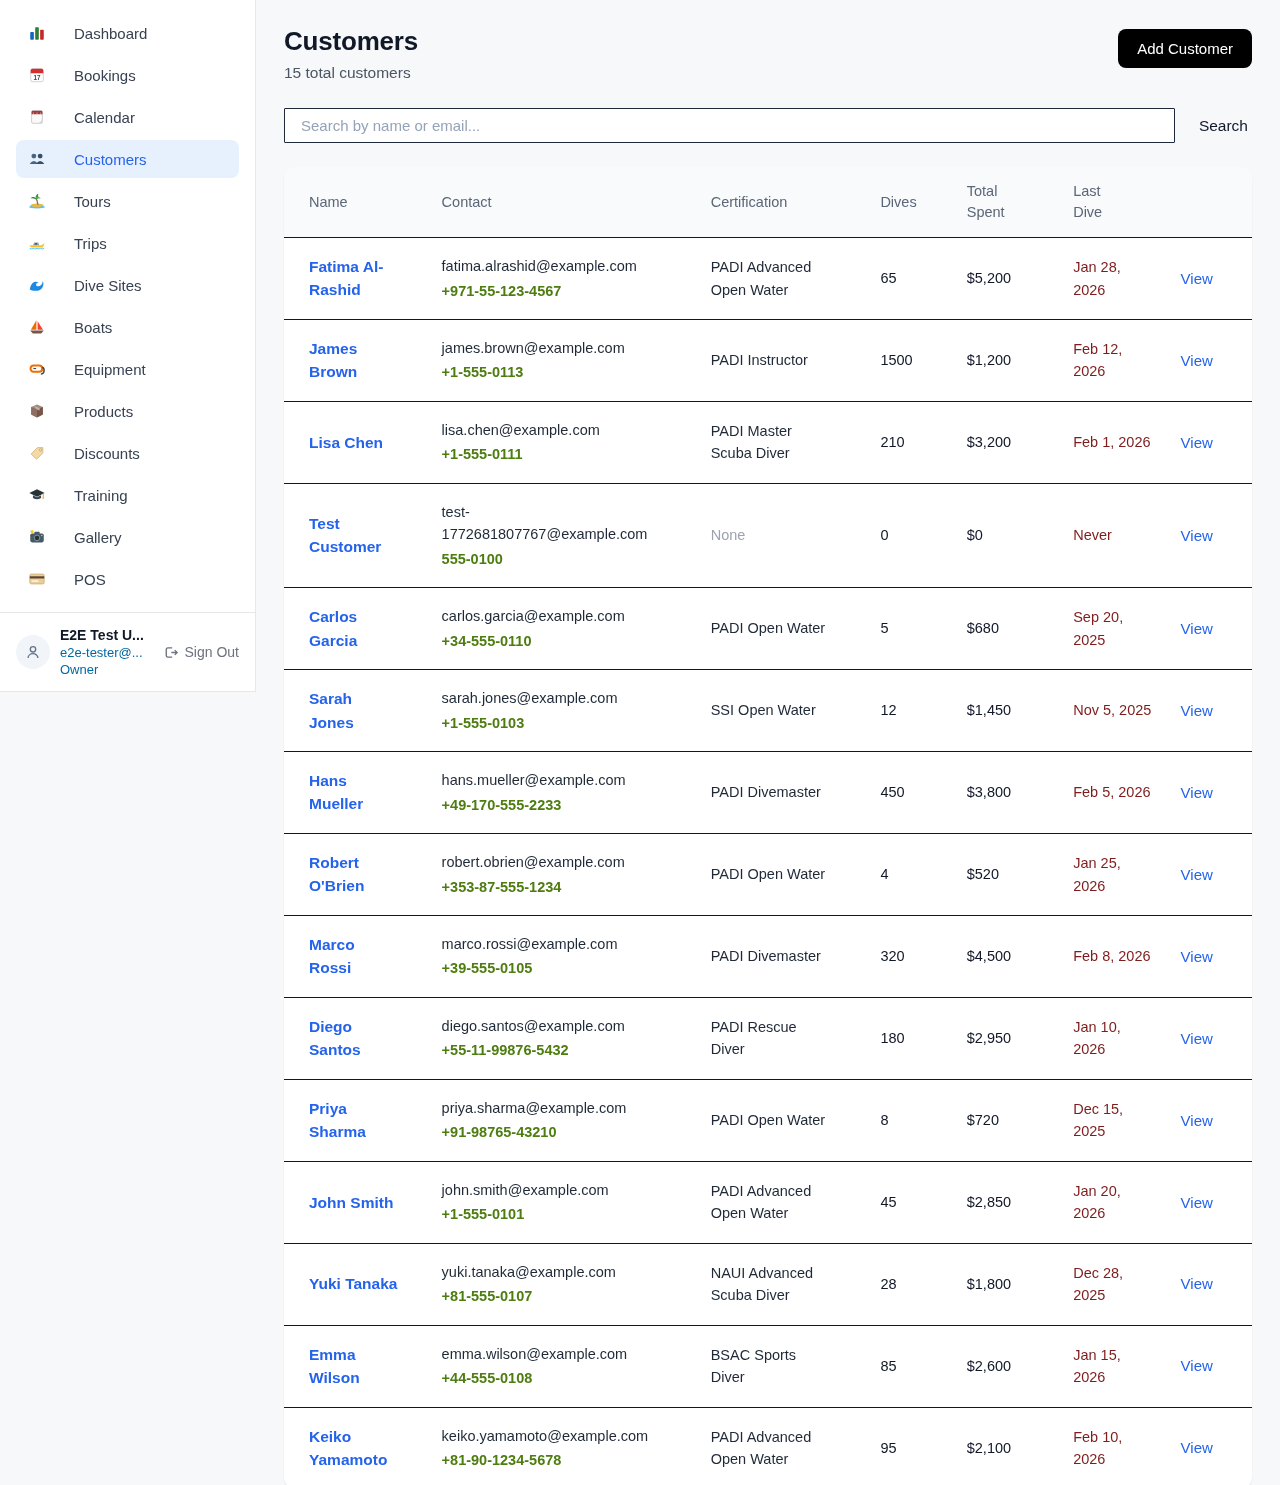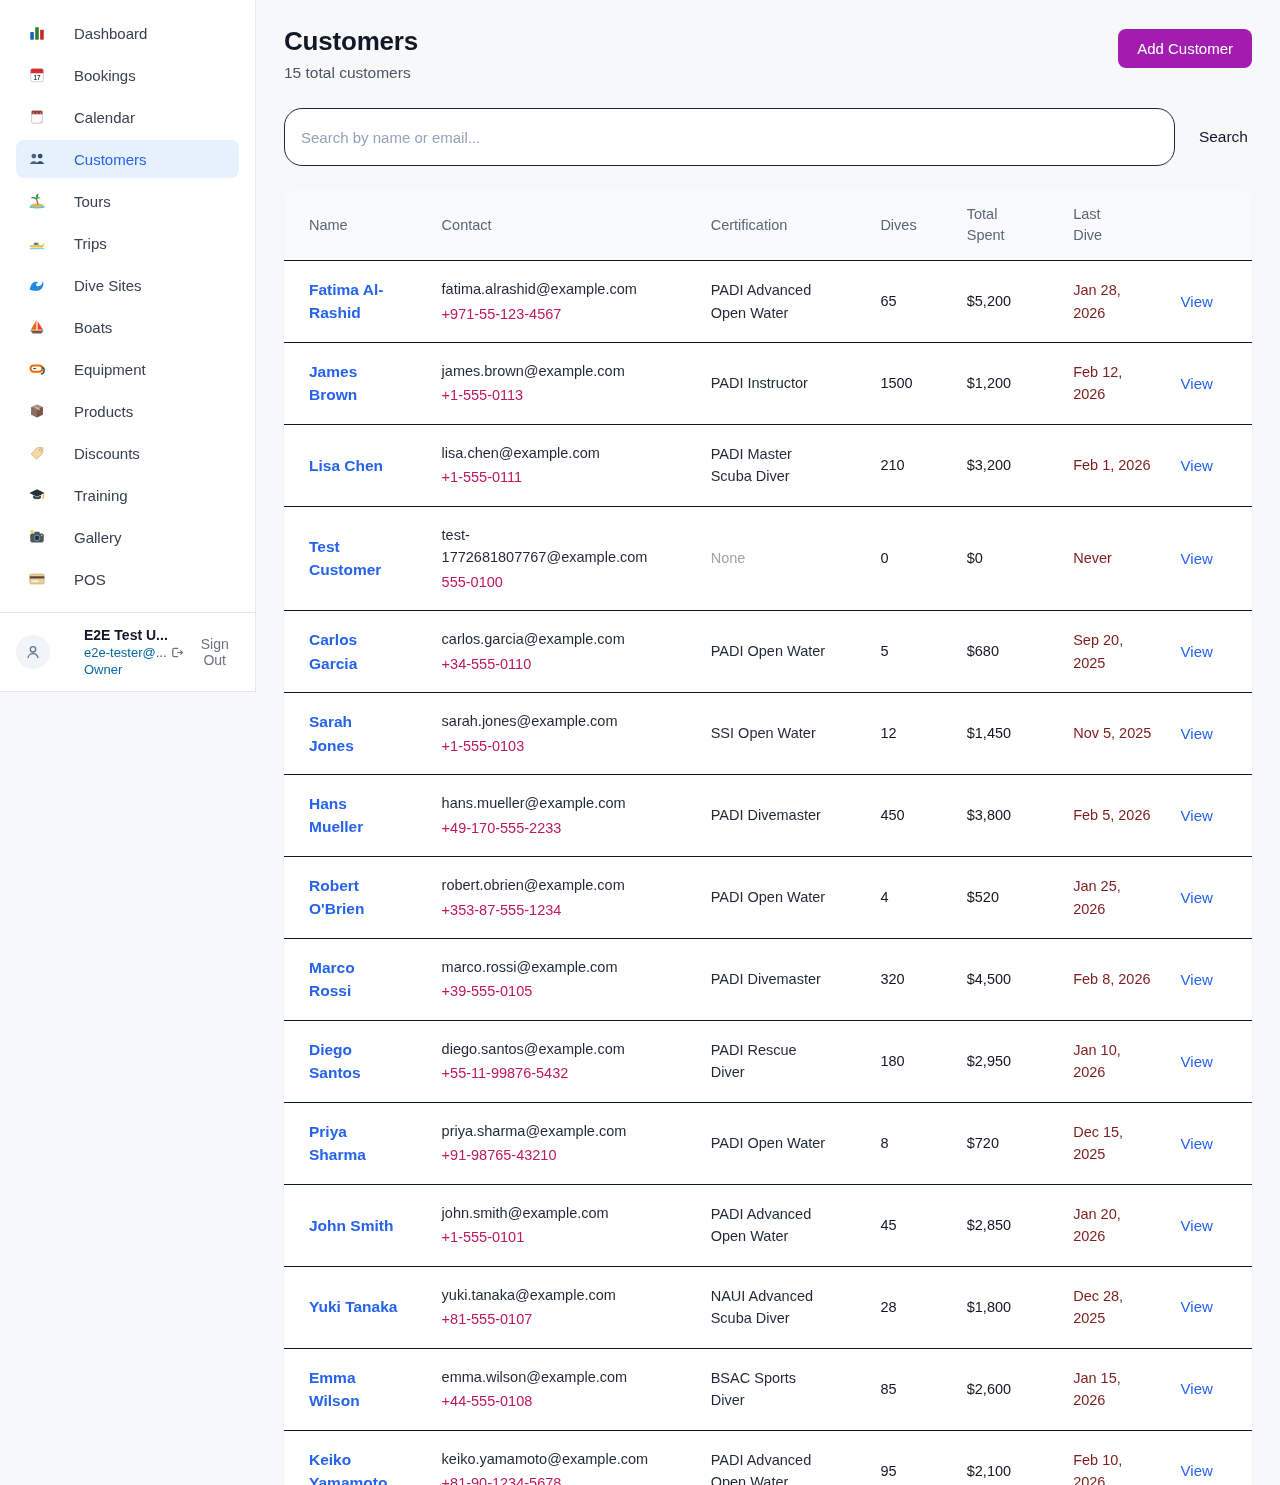--- a/index.html
+++ b/index.html
@@ -37,43 +37,43 @@
   .side-footer {
     border-top: 1px solid #e5e7eb;
     padding: 14px 16px;
     display: flex; align-items: center; gap: 10px;
   }
   .avatar {
     width: 34px; height: 34px; border-radius: 50%;
     background: #f1f5f9; display: flex; align-items: center; justify-content: center;
     flex: 0 0 34px;
   }
-  .user-meta { min-width: 0; margin-left: 24px; }
+  .user-meta { min-width: 0; }
   .user-name { font-size: 14px; font-weight: 700; color: #111827; white-space: nowrap; }
   .user-email, .user-role { font-size: 13px; color: #0369a1; margin-top: 2px; white-space: nowrap; }
   .signout {
     margin-left: auto; display: flex; align-items: center; gap: 6px;
     color: #6b7280; font-size: 14px; cursor: pointer; background: none; border: none;
     font-family: inherit;
   }
 
   
   .main { flex: 1; padding: 26px 28px 34px; }
   .page-head { display: flex; align-items: flex-start; justify-content: space-between; }
   .page-title { font-size: 26px; font-weight: 700; color: #111827; letter-spacing: -0.2px; }
   .page-sub { font-size: 15.5px; color: #4b5563; margin-top: 7px; }
   .btn-primary {
-    background: #a21caf; color: #fff; border: none; border-radius: 8px;
+    background: #000000; color: #fff; border: none; border-radius: 8px;
     font-size: 15px; font-weight: 500; padding: 11px 19px; cursor: pointer;
     font-family: inherit; margin-top: 3px;
   }
 
   .search-row { display: flex; align-items: center; gap: 20px; margin-top: 26px; }
   .search-input {
-    flex: 1; height: 58px; border: 1px solid #1e293b; border-radius: 18px;
+    flex: 1; height: 35px; border: 1px solid #1e293b; border-radius: 1px;
     padding: 0 16px; font-size: 15px; color: #111827; background: #fff;
     font-family: inherit; outline: none;
   }
   .search-input::placeholder { color: #94a3b8; }
   .search-btn {
     background: none; border: none; color: #0f172a; font-size: 15.5px;
     font-weight: 500; cursor: pointer; font-family: inherit; padding: 8px 4px;
   }
 
   .table-card {
@@ -94,21 +94,21 @@
     border-bottom: 1px solid #0f172a;
     font-size: 14.5px; color: #1f2937; line-height: 1.55;
   }
   tbody tr:last-child td { border-bottom: none; }
   tbody td:first-child { padding-left: 25px; }
   .name-link {
     color: #2563eb; font-weight: 600; font-size: 15.5px; text-decoration: none;
     display: inline-block; max-width: 90px; line-height: 1.5; cursor: pointer;
   }
   .email { color: #1f2937; display: block; max-width: 196px; }
-  .phone { color: #be185d; display: block; margin-top: 2px; }
+  .phone { color: #4d7c0f; display: block; margin-top: 2px; font-weight: bold; }
   .cert { display: inline-block; max-width: 118px; }
   .cert.muted { color: #9ca3af; }
   .dives, .spent { color: #111827; }
   .lastdive { color: #7f1d1d; display: inline-block; max-width: 84px; }
   .view-link { color: #2563eb; font-weight: 500; text-decoration: none; font-size: 15px; cursor: pointer; }
 
   col.c-name { width: 145px; } col.c-contact { width: 268px; }
   col.c-cert { width: 169px; } col.c-dives { width: 86px; }
   col.c-spent { width: 106px; } col.c-last { width: 107px; }
   col.c-view { width: 83px; }

